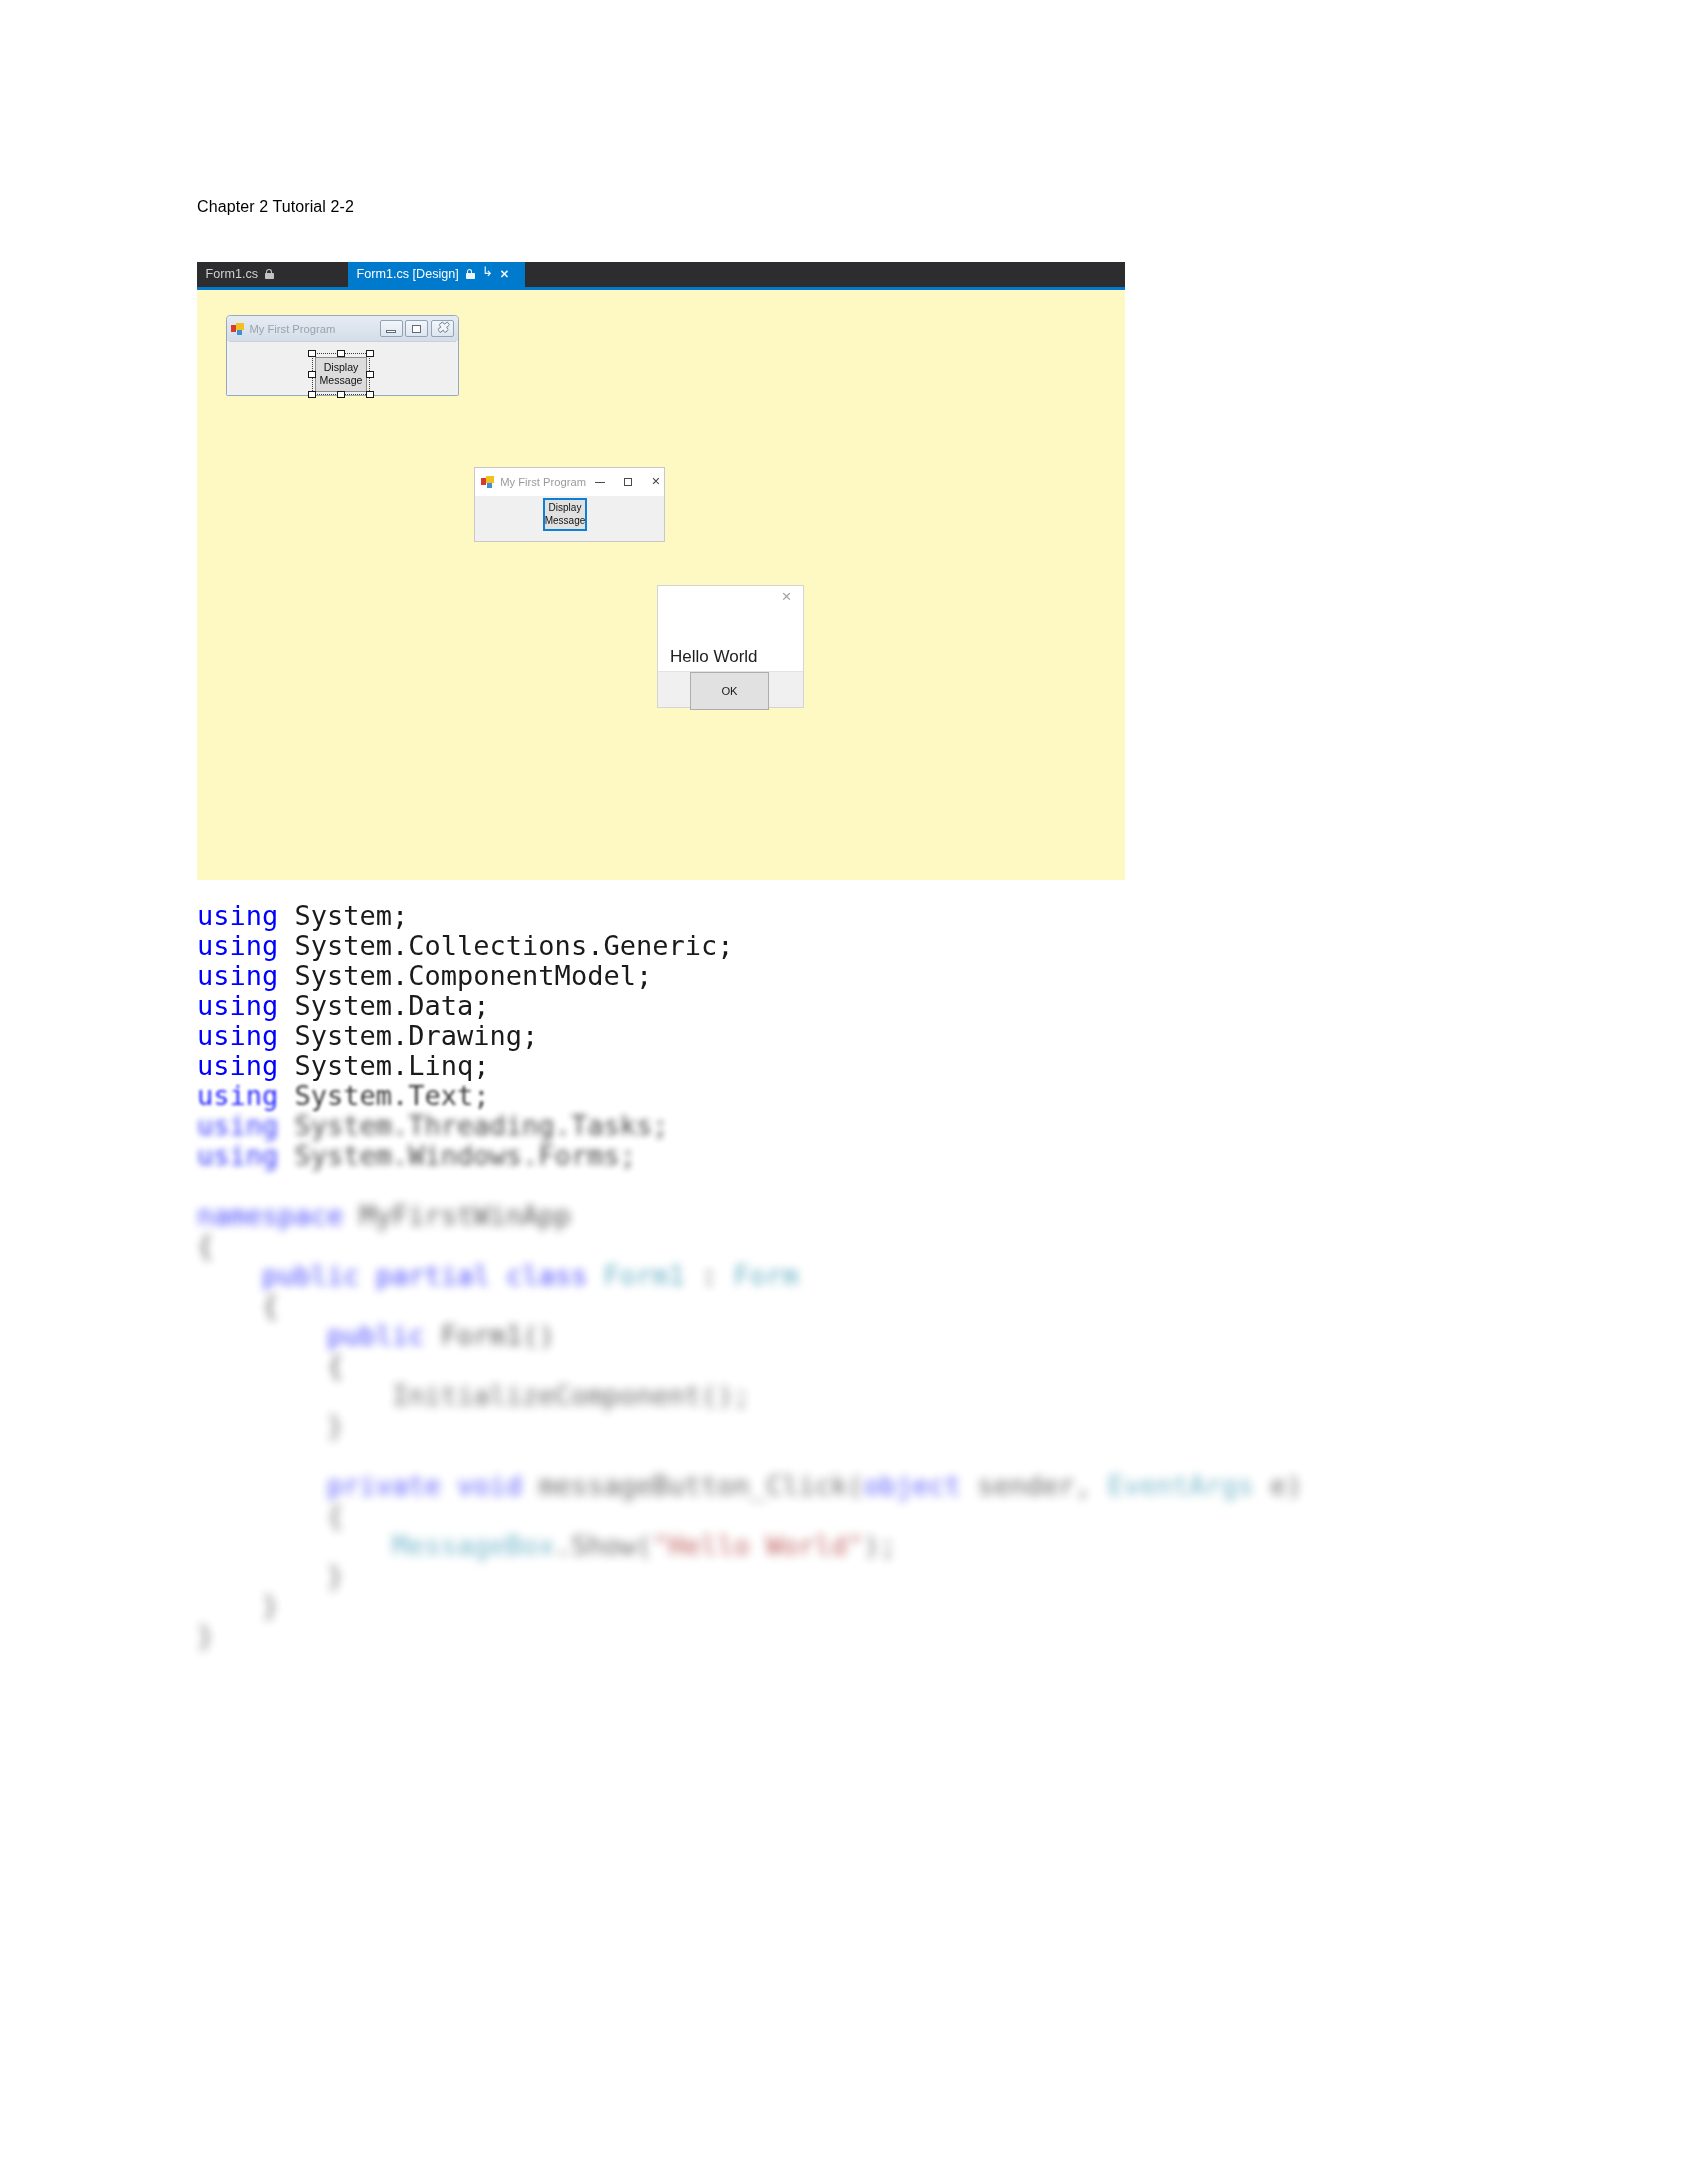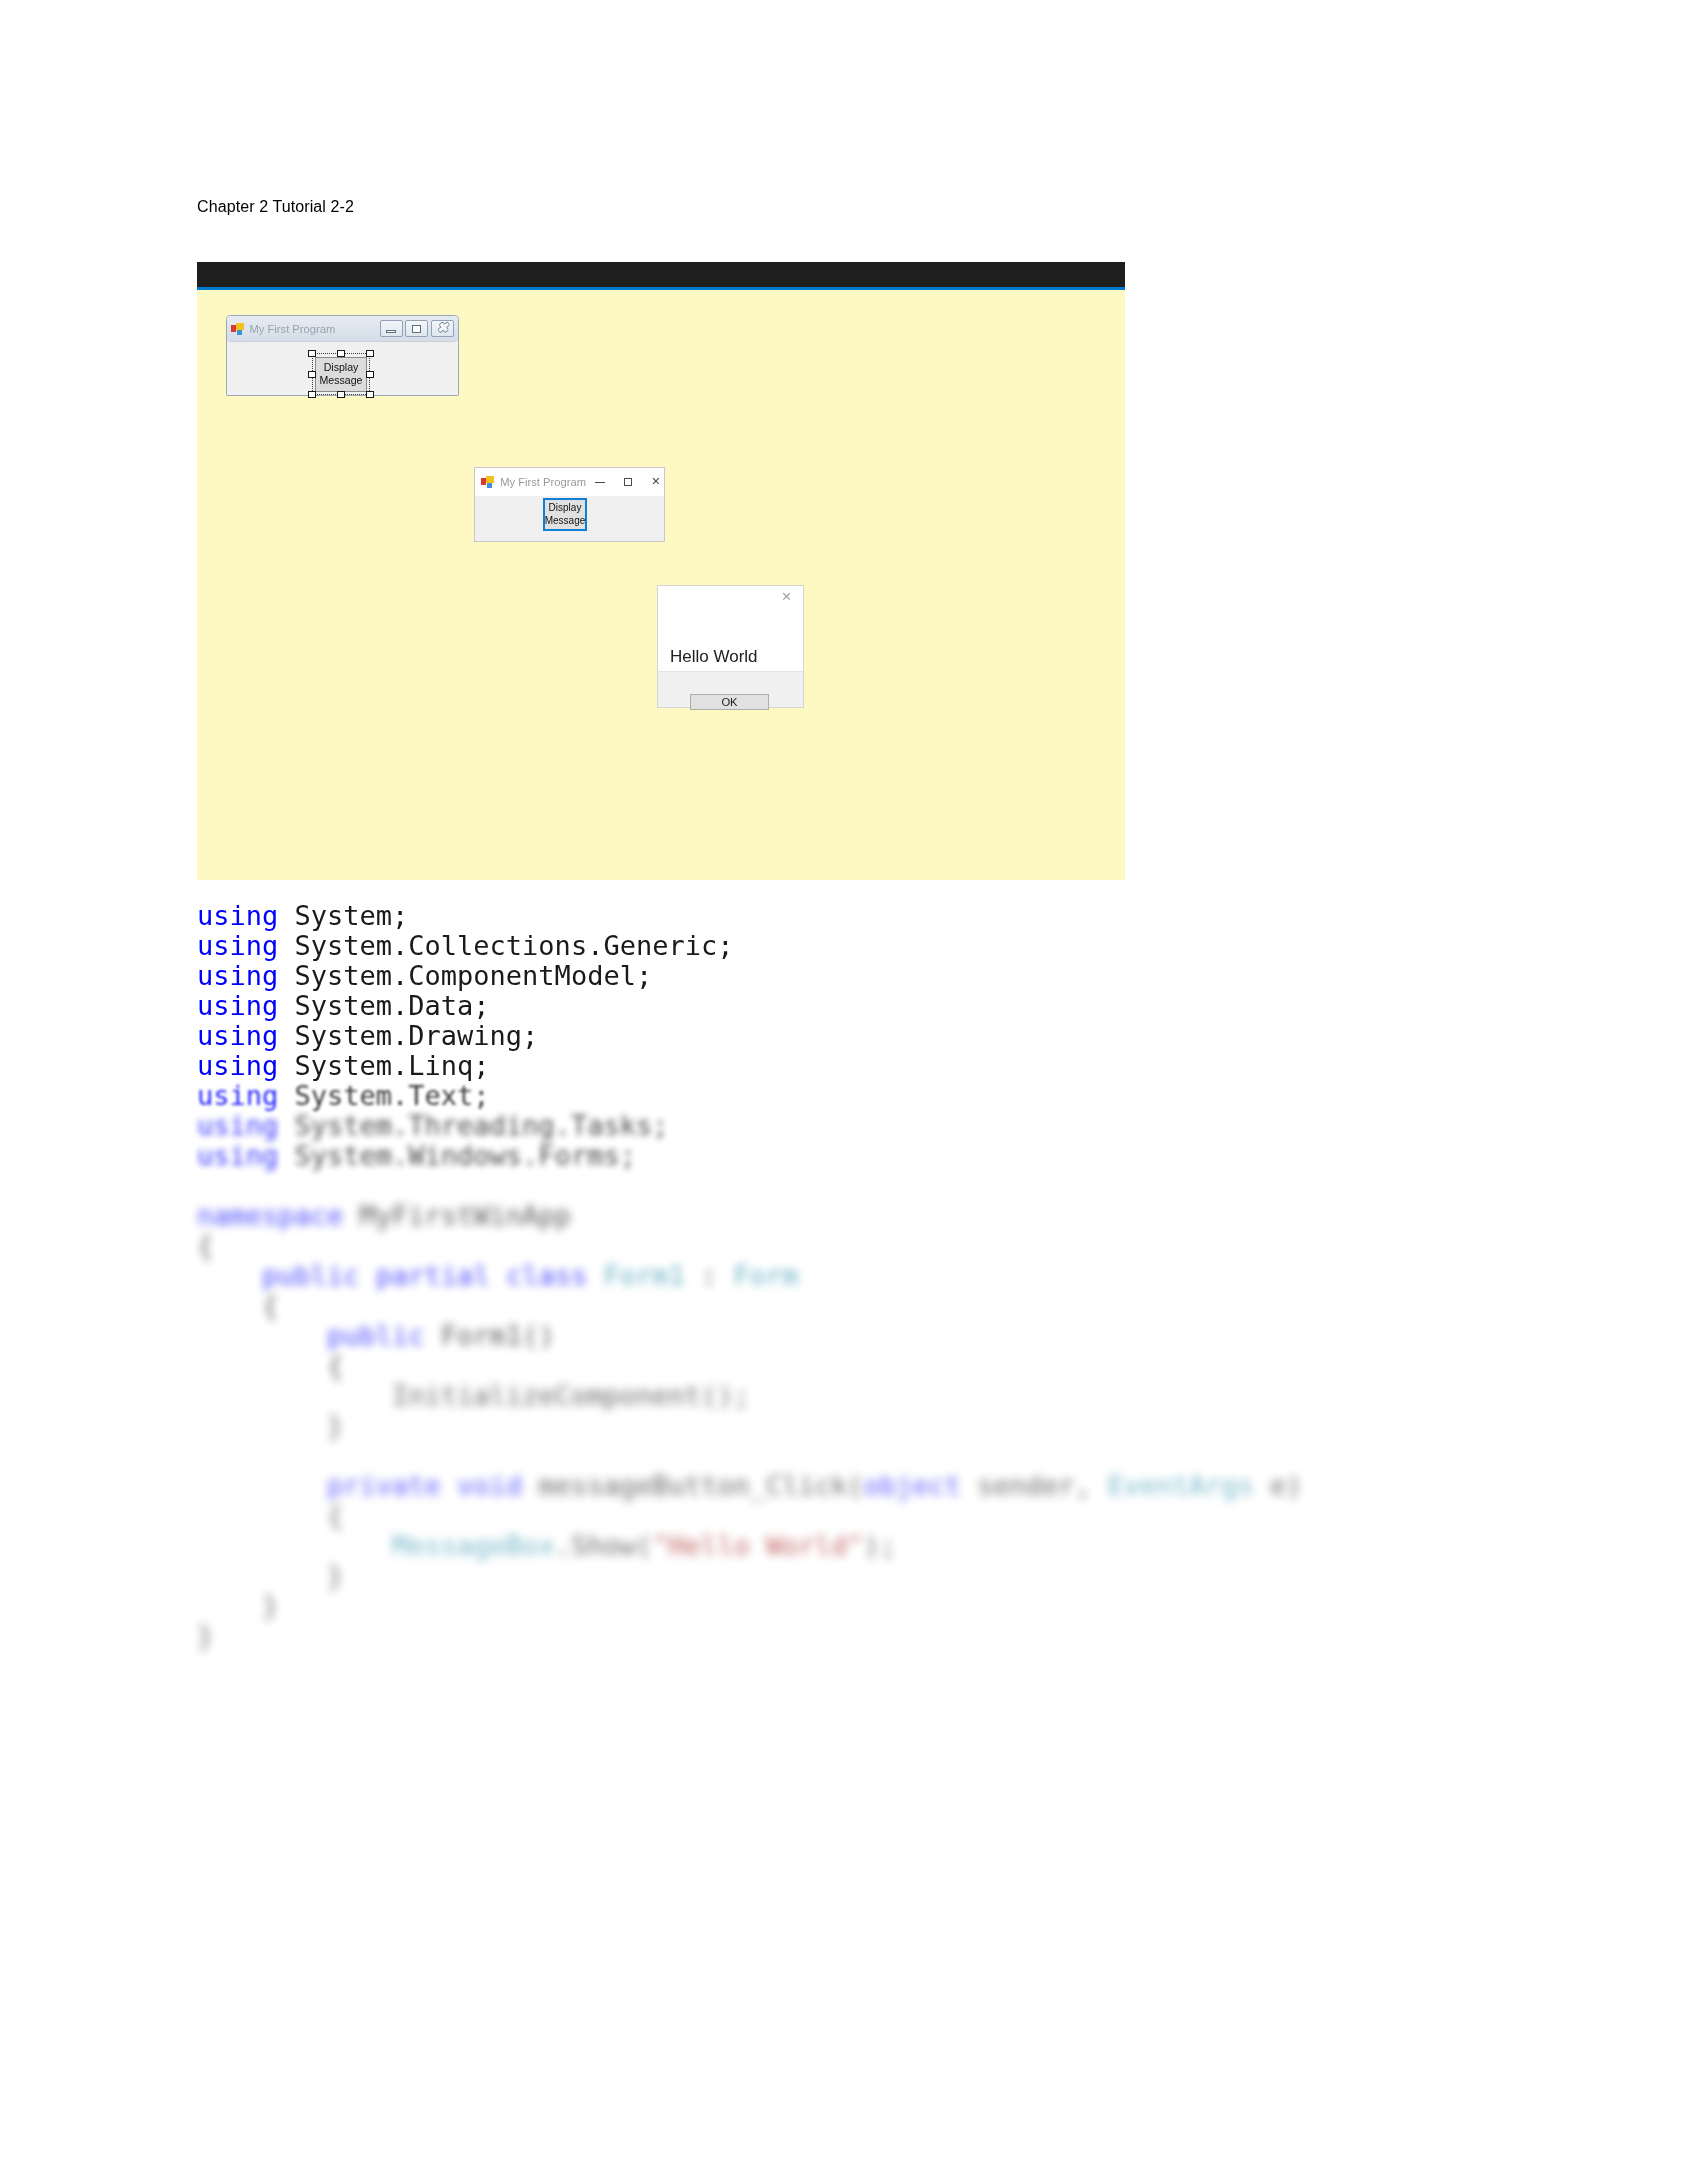--- a/index.html
+++ b/index.html
@@ -385,23 +385,23 @@
     bottom: 0;
     width: 100%;
     height: 36px;
     background: #f0f0f0;
     border-top: 0.7px solid #e3e3e3;
     box-sizing: border-box;
   }
   .msgbox-ok {
     position: absolute;
     left: 32px;
-    top: 22px;
+    top: 0;
     width: 79px;
-    height: 16px;
+    height: 38px;
     background: #e1e1e1;
     border: 0.7px solid #adadad;
     box-sizing: border-box;
     display: flex;
     align-items: center;
     justify-content: center;
     font-size: 11.2px;
     color: #1a1a1a;
   }
 
@@ -428,20 +428,32 @@
   .b3 { filter: blur(4.3px);  opacity: 0.72; }
   .b4 { filter: blur(5px);  opacity: 0.66; }
 </style>
 </head>
 <body>
 
 <div class="doc-title">Chapter 2 Tutorial 2-2</div>
 
 <div class="vs-shot">
 
+  <div class="vs-tabstrip">
+    <div class="vs-tab inactive">
+      <span class="tab-label">Form1.cs</span>
+      <span class="tab-icon icon-lock"></span>
+    </div>
+    <div class="vs-tab active">
+      <span class="tab-label">Form1.cs [Design]</span>
+      <span class="tab-icon icon-lock"></span>
+      <span class="tab-icon icon-pin"></span>
+      <span class="tab-icon icon-close"></span>
+    </div>
+  </div>
   <div class="vs-tab-underline"></div>
 
   <div class="vs-canvas">
 
     <div class="design-form">
       <div class="design-titlebar">
         <span class="vsicon">
           <i class="sq-red"></i>
             <i class="sq-yellow"></i>
             <i class="sq-blue"></i>

